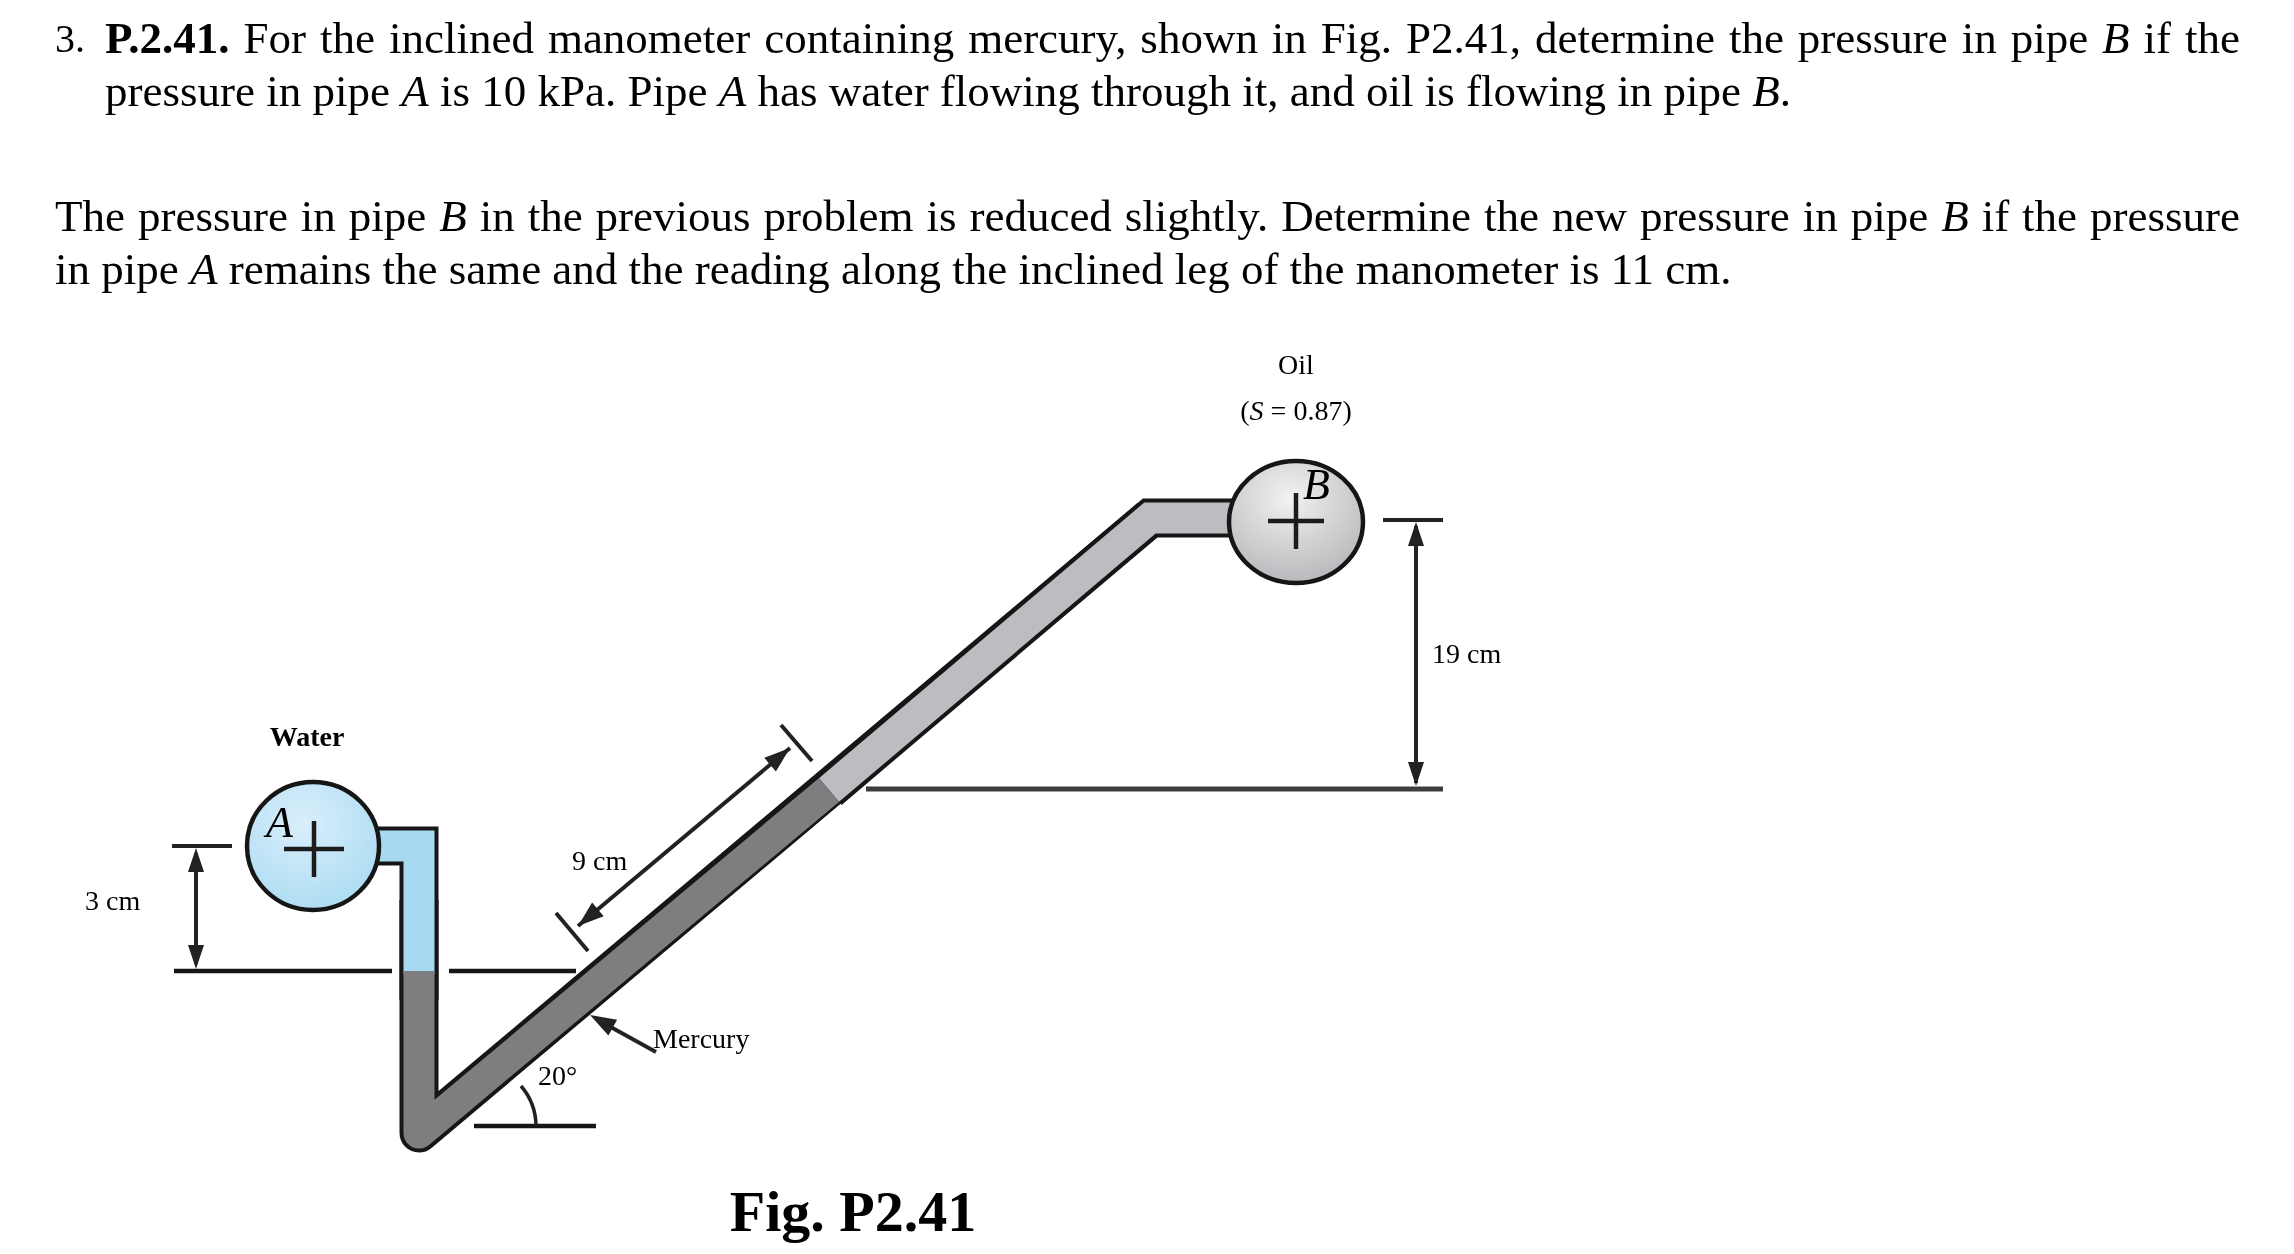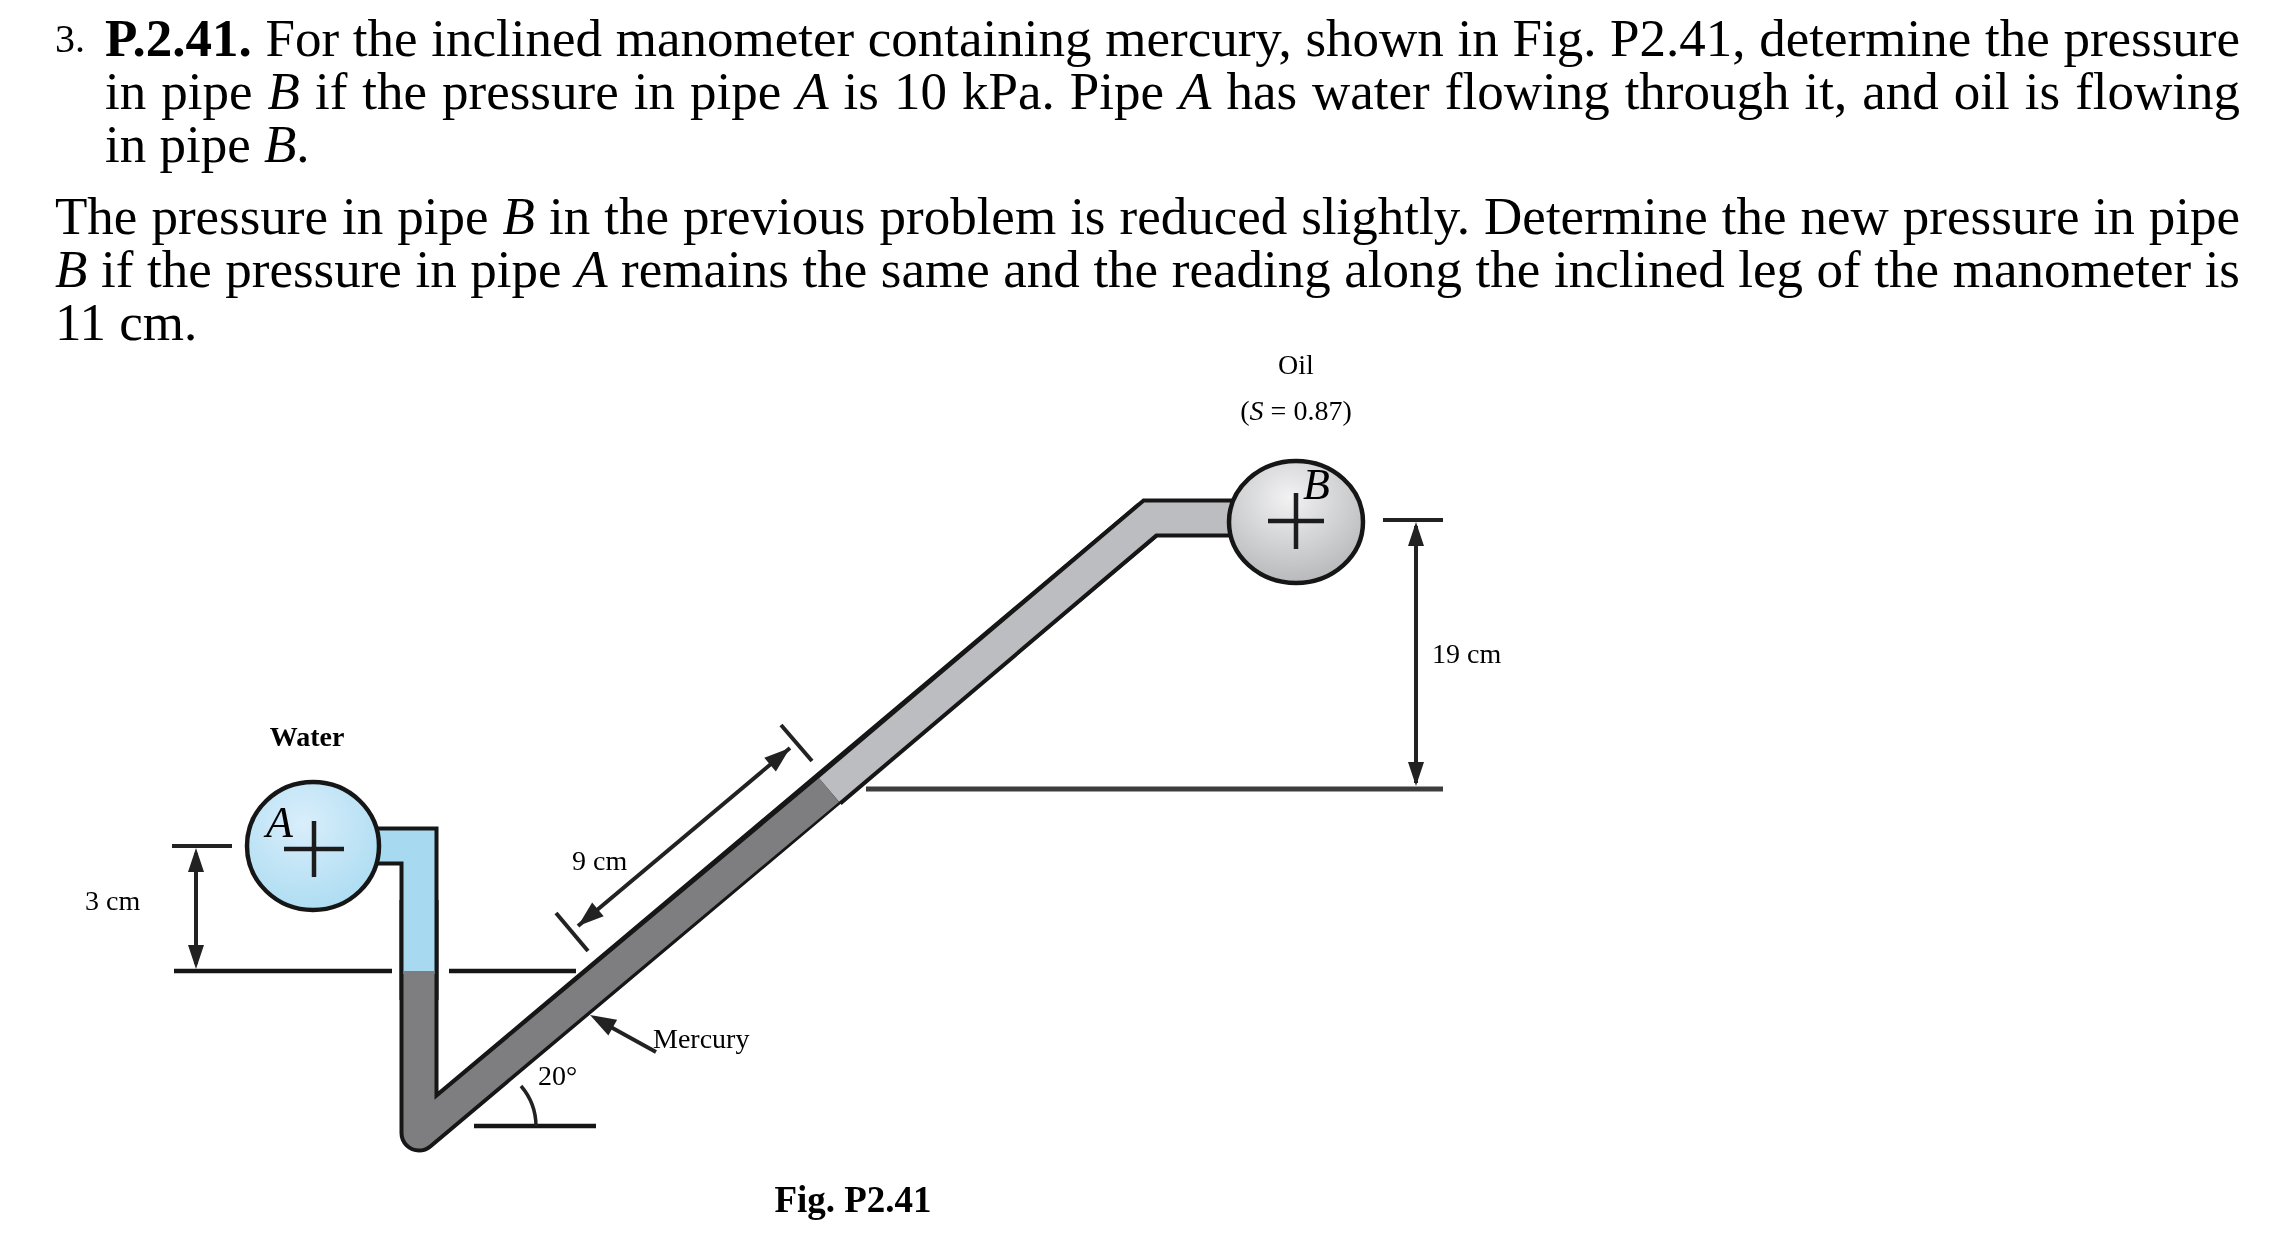--- a/index.html
+++ b/index.html
@@ -1,24 +1,24 @@
 <!DOCTYPE html>
 <html><head>
 <meta charset="utf-8">
 <style>
   html,body{margin:0;padding:0;background:#fff;}
   .canvas{position:relative;width:2294px;height:1254px;background:#ffffff;overflow:hidden;
           font-family:"Liberation Serif", serif;color:#000;}
-  .para{position:absolute;font-size:53px;line-height:53px;text-align:justify;}
+  .para{position:absolute;font-size:45px;line-height:53px;text-align:justify;}
   .item-no{position:absolute;font-size:40px;line-height:53px;}
   svg{position:absolute;left:0;top:0;}
   .lbl{position:absolute;font-size:28px;line-height:1.05;white-space:nowrap;}
   .lbl.center{transform:translateX(-50%);}
   .lbl.it{font-style:italic;}
-  .caption{position:absolute;font-size:37px;font-weight:bold;white-space:nowrap;transform:translateX(-50%);}
+  .caption{position:absolute;font-size:58px;font-weight:bold;white-space:nowrap;transform:translateX(-50%);}
 </style>
 </head>
 <body>
 
 <div class="canvas">
 
   <div class="item-no" style="left:55px;top:12px;">3.</div>
   <div class="para" style="left:105px;top:12px;width:2135px;"><span style="font-weight: bold;">P.2.41.</span><span> For the inclined manometer containing mercury, shown in Fig. P2.41, determine the pressure in pipe </span><span style="font-style: italic;">B</span><span> if the pressure in pipe </span><span style="font-style: italic;">A</span><span> is 10 kPa. Pipe </span><span style="font-style: italic;">A</span><span> has water flowing through it, and oil is flowing in pipe </span><span style="font-style: italic;">B</span><span>.</span></div>
   <div class="para" style="left:55px;top:190px;width:2185px;"><span>The pressure in pipe </span><span style="font-style: italic;">B</span><span> in the previous problem is reduced slightly. Determine the new pressure in pipe </span><span style="font-style: italic;">B</span><span> if the pressure in pipe </span><span style="font-style: italic;">A</span><span> remains the same and the reading along the inclined leg of the manometer is 11 cm.</span></div>
 

